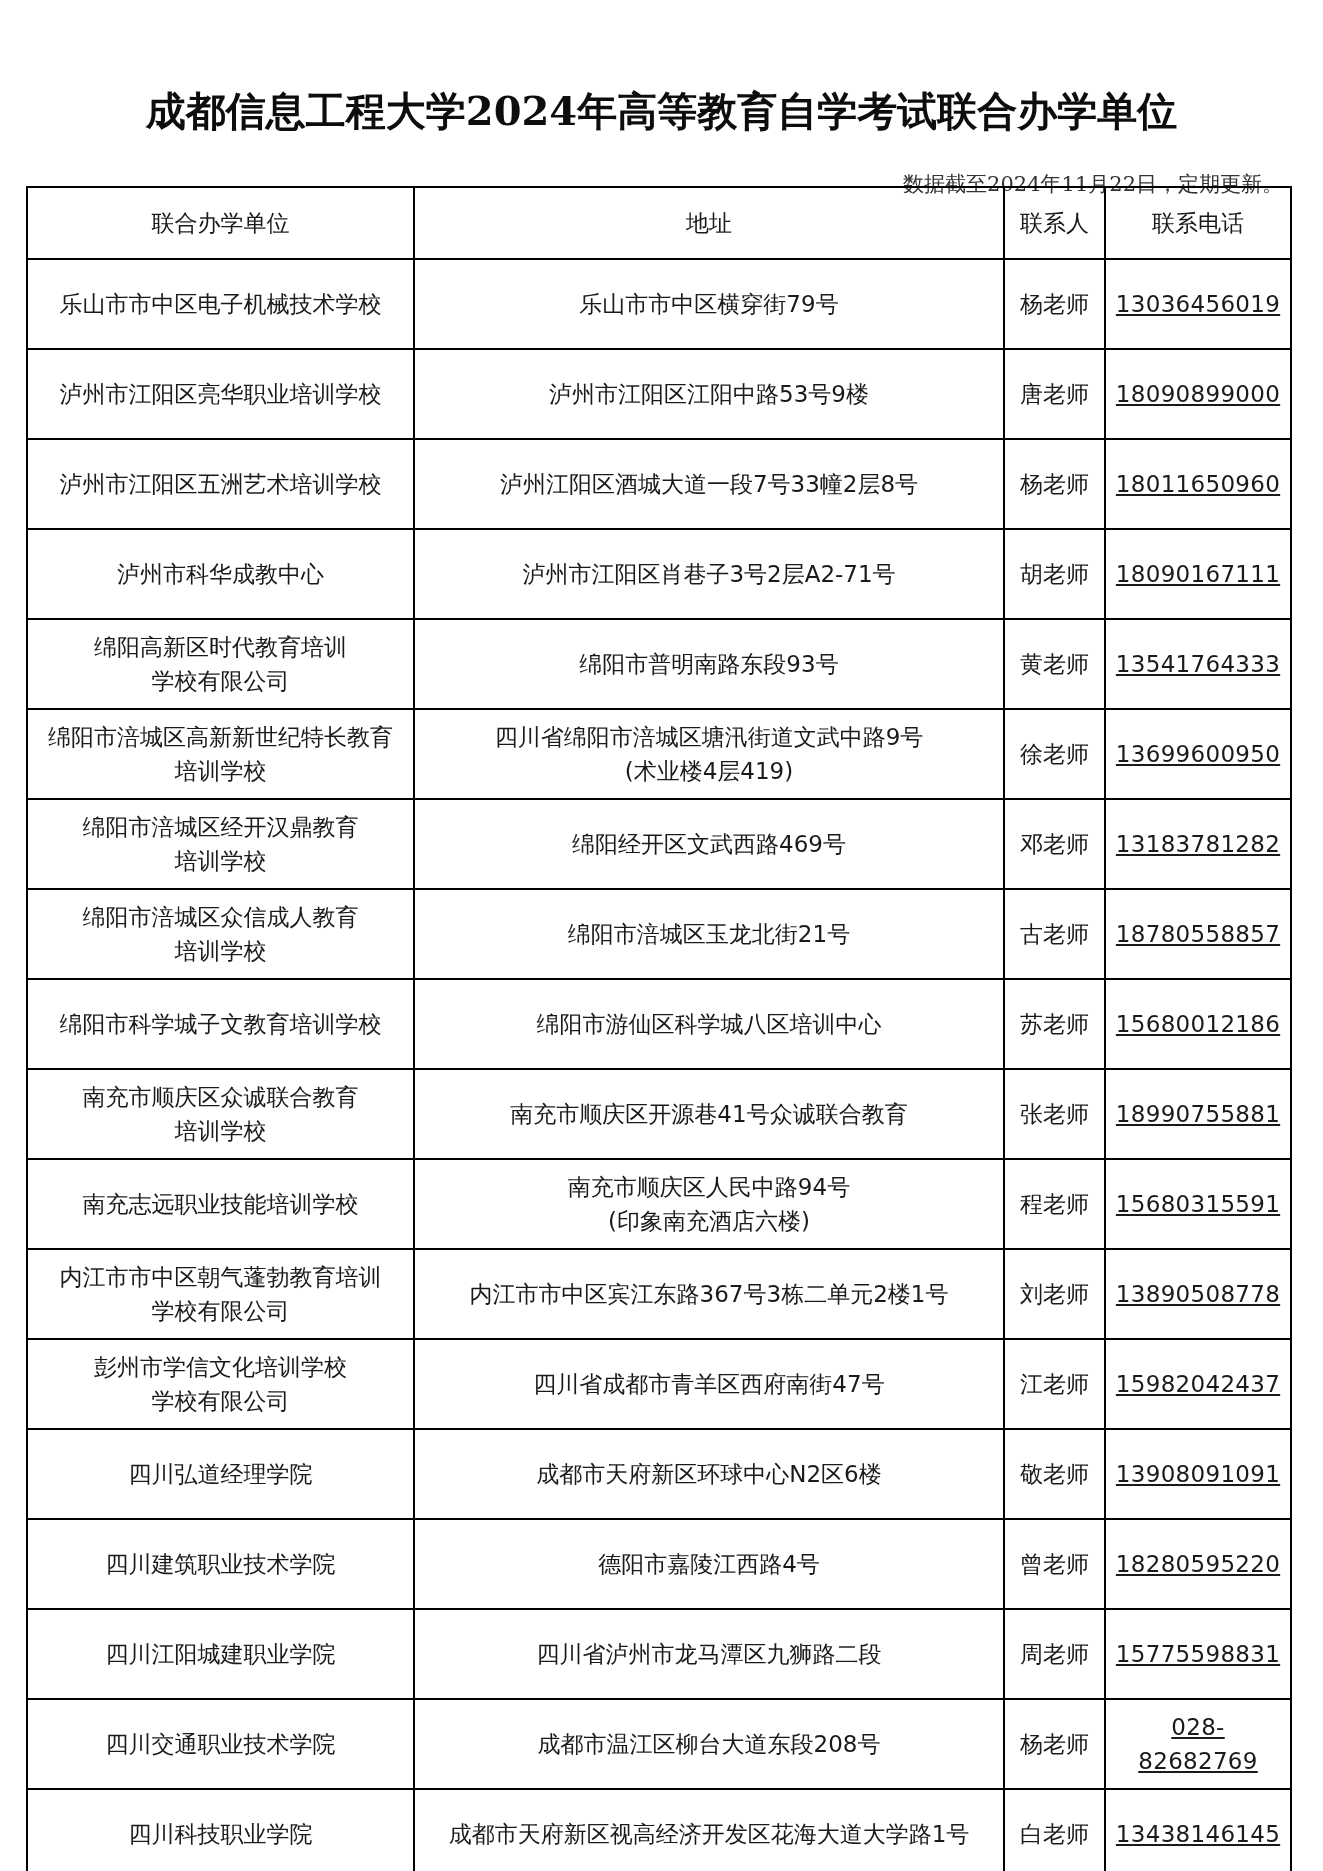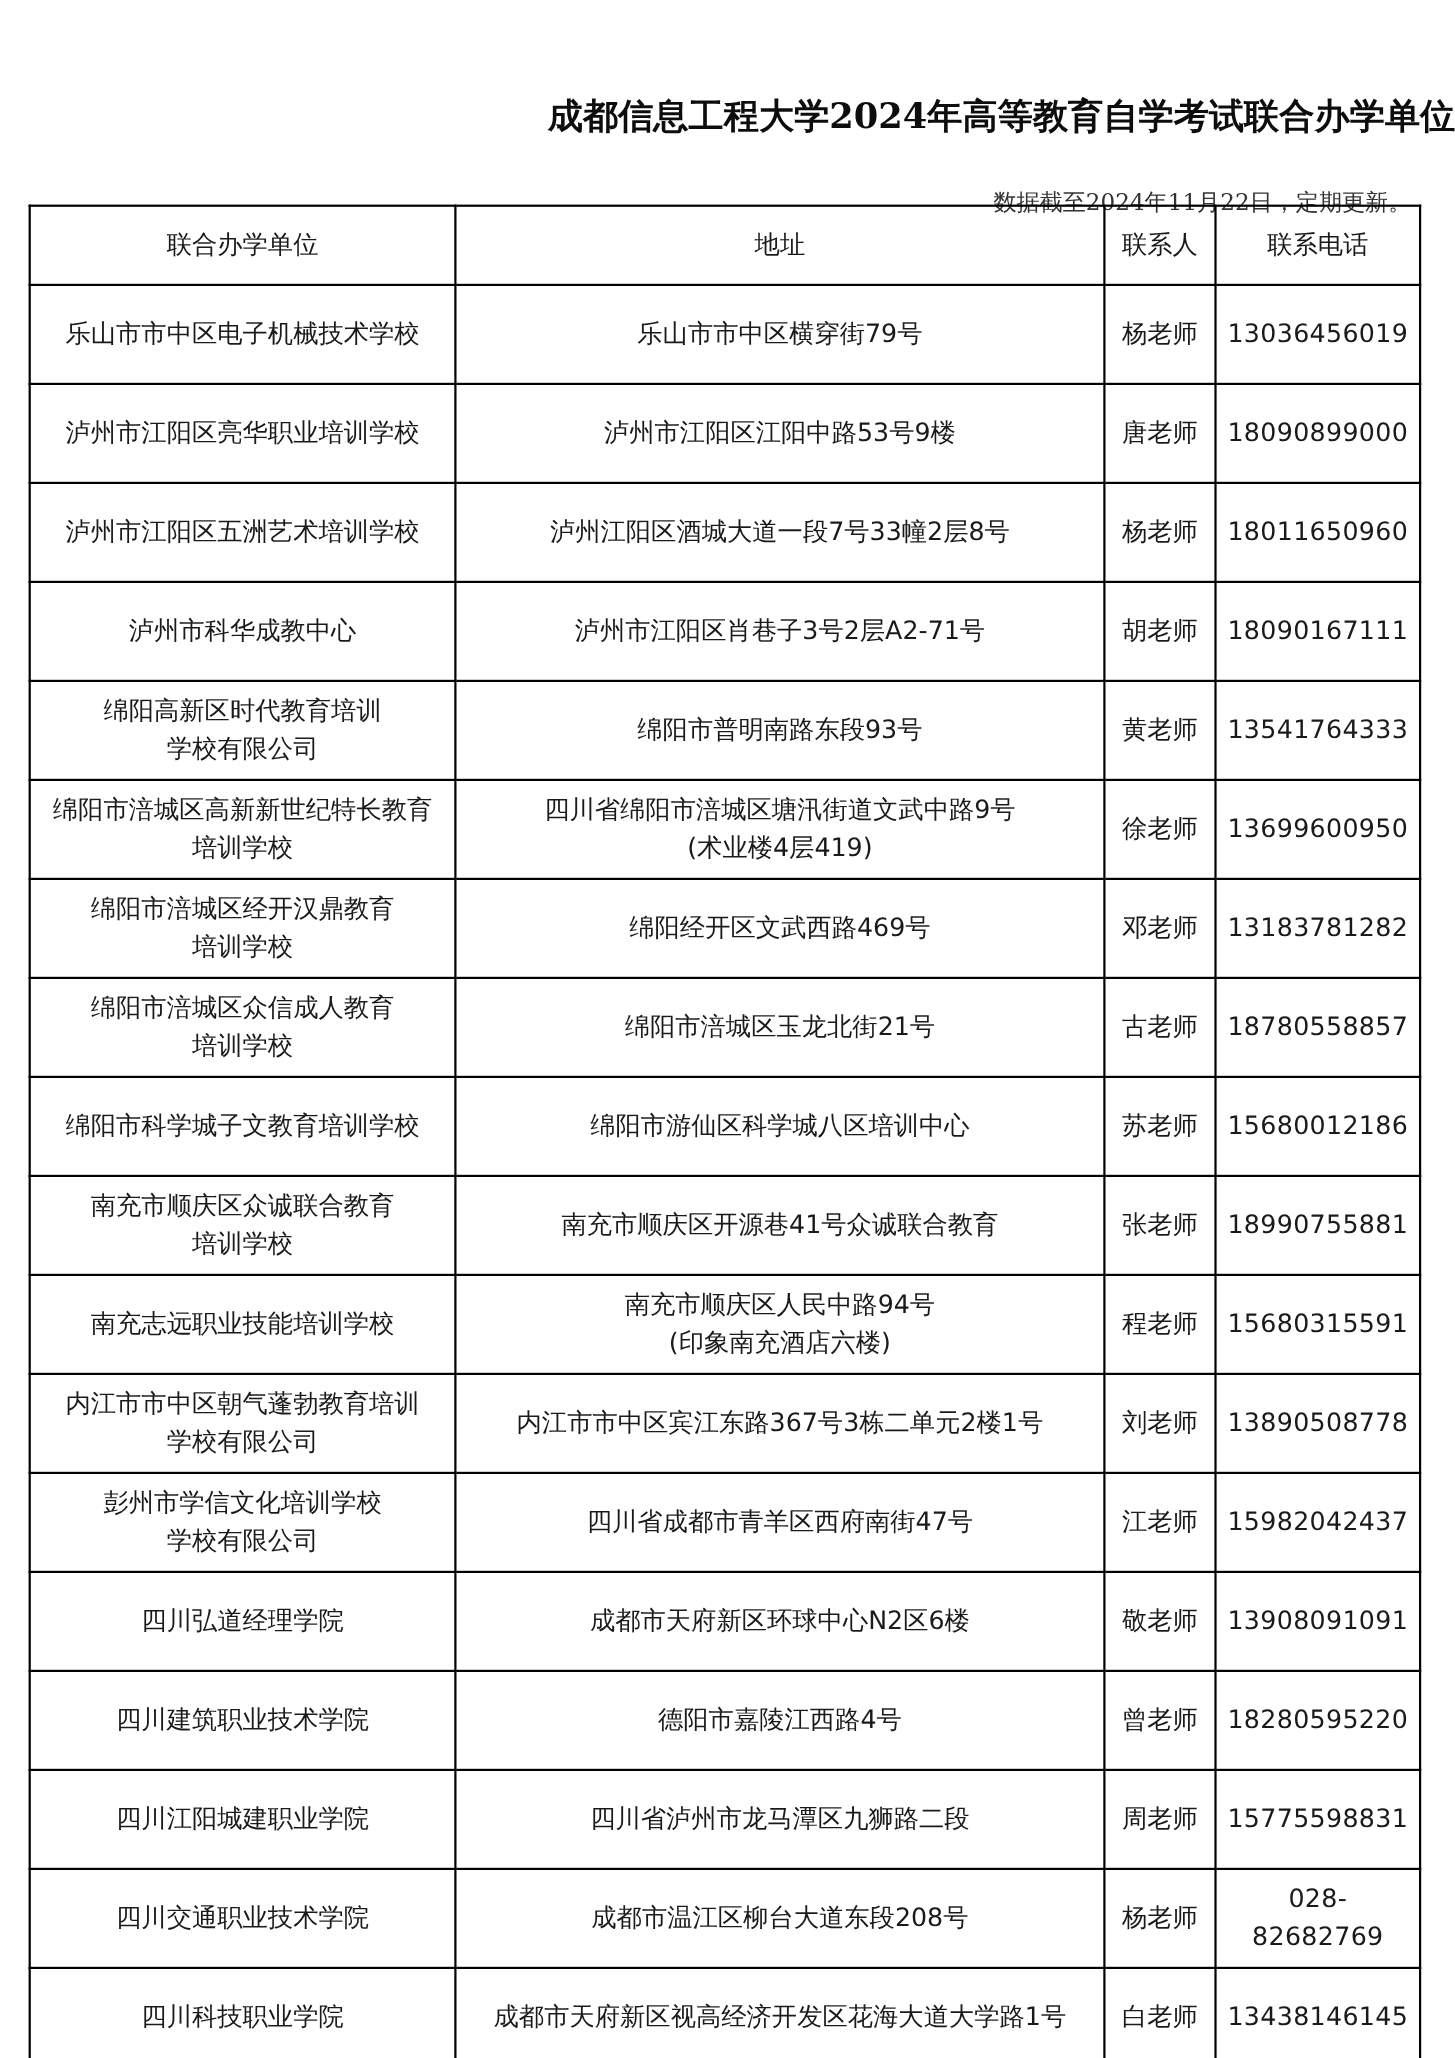--- a/index.html
+++ b/index.html
@@ -1,30 +1,30 @@
 <!DOCTYPE html>
 <html><head>
 <meta charset="utf-8">
 <style>
   html, body { margin: 0; padding: 0; background: #ffffff; }
   body { width: 1323px; height: 1871px; position: relative; overflow: hidden;
          font-family: "DejaVu Sans", "Liberation Sans", sans-serif; color: #111; }
-  .title { position: absolute; left: 0; width: 1323px; top: 84px; text-align: right;
+  .title { position: absolute; left: 0; width: 1323px; top: 84px; text-align: center;
            font-family: "DejaVu Serif", "Liberation Serif", serif; font-weight: bold;
-           font-size: 32px; letter-spacing: 0px; color: #0d0d0d; }
+           font-size: 40px; letter-spacing: 0px; color: #0d0d0d; }
   .note { position: absolute; right: 40px; top: 170px; font-family: "DejaVu Serif", "Liberation Serif", serif;
           font-size: 21px; color: #333; }
   table.units { position: absolute; left: 26px; top: 186px; width: 1264px; border-collapse: collapse;
                 table-layout: fixed; border: 1px solid #0f766e; }
   table.units th, table.units td { border: 2px solid #000; text-align: center; vertical-align: middle;
                 font-weight: normal; font-size: 23px; line-height: 34px; padding: 0 6px; color: #1a1a1a; }
   table.units tr { height: 90px; }
   table.units thead tr { height: 72px; }
   col.c1 { width: 387px; } col.c2 { width: 590px; } col.c3 { width: 101px; } col.c4 { width: 186px; }
-  td.phone { font-size: 23px; letter-spacing: 0.3px; }
+  td.phone { font-size: 23px; letter-spacing: 0.3px; text-decoration: underline; }
   .line { display: block; }
 </style>
 </head>
 <body>
 
 <div class="title">成都信息工程大学2024年高等教育自学考试联合办学单位</div>
 <div class="note">数据截至2024年11月22日，定期更新。</div>
 
 <table class="units">
   <colgroup>

